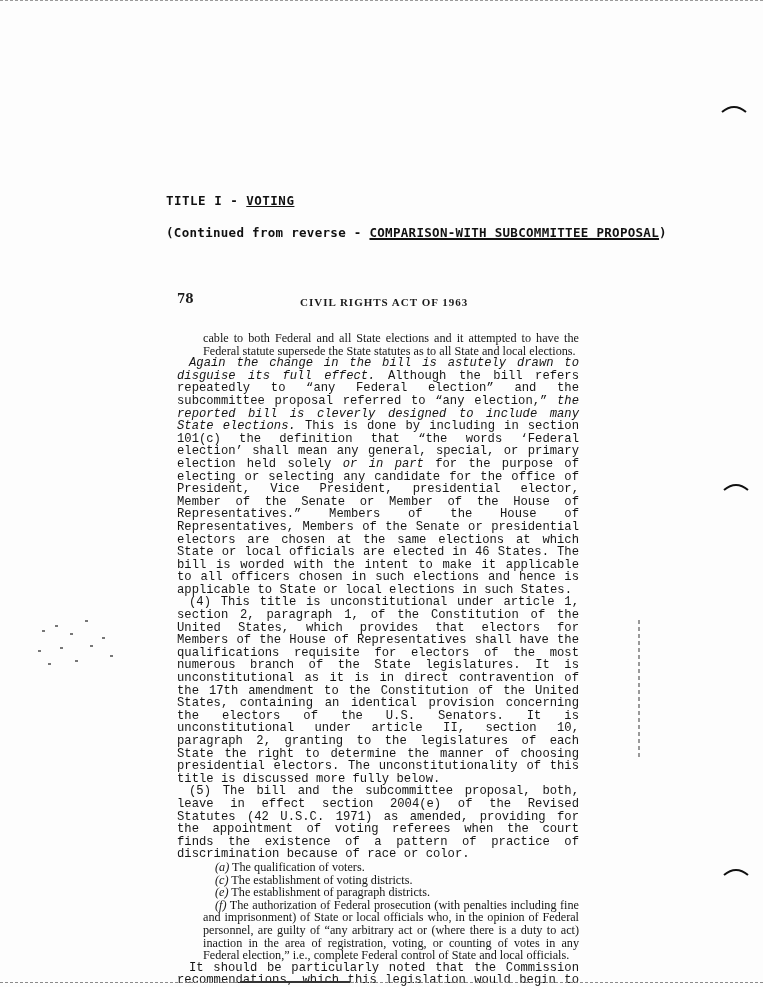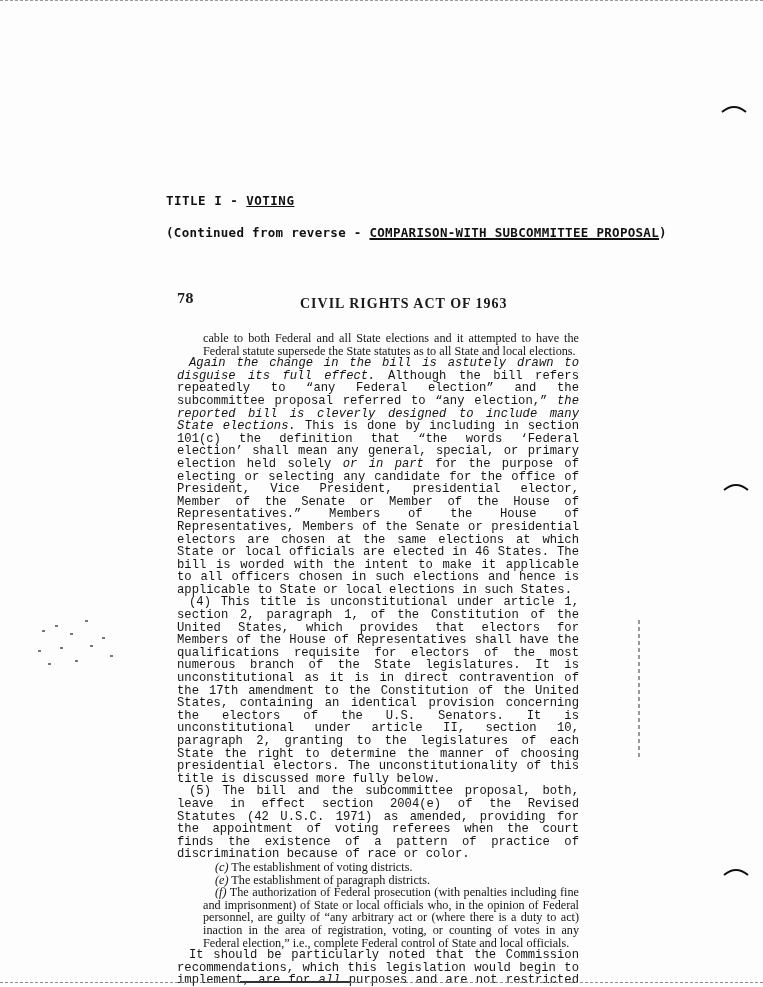--- a/index.html
+++ b/index.html
@@ -23,21 +23,21 @@
     font-family: "DejaVu Sans Mono", "Liberation Mono", monospace;
     font-weight: bold; color: #111; position: absolute; white-space: nowrap;
   }
   .title-line { left: 166px; top: 193px; font-size: 12.5px; letter-spacing: 0.5px; }
   .title-line .u { text-decoration: underline; }
   .sub-line { left: 166px; top: 225px; font-size: 12.5px; letter-spacing: 0.3px; text-align: right; }
   .sub-line .u { text-decoration: underline; text-decoration-thickness: 2px; }
 
   .page-num { position: absolute; left: 177px; top: 292px; font-size: 12px; font-weight: bold; }
   .running-head {
-    position: absolute; left: 300px; top: 296px; font-size: 14px; letter-spacing: 1px;
+    position: absolute; left: 300px; top: 296px; font-size: 11px; letter-spacing: 1px;
     font-family: "Liberation Serif", serif; font-weight: bold;
   }
 
   .body-text {
     position: absolute; left: 177px; top: 320px; width: 402px;
     font-family: "Liberation Serif", "DejaVu Serif", serif;
     font-size: 12.2px; line-height: 12.6px; text-align: justify; color: #151515; margin-top: 12px;
   }
   .body-text p { margin: 0; }
   .indent { text-indent: 12px; font-family: Liberation Mono, monospace; }
@@ -89,20 +89,21 @@
 <div class="typed sub-line"><span>(Continued from reverse - </span><span class="u">COMPARISON-WITH SUBCOMMITTEE PROPOSAL</span><span>)</span></div>
 
 <div class="page-num">78</div>
 <div class="running-head">CIVIL RIGHTS ACT OF 1963</div>
 
 <div class="body-text">
   <p class="hang">cable to both Federal and all State elections and it attempted to have the Federal statute supersede the State statutes as to all State and local elections.</p>
   <p class="indent"><span class="it">Again the change in the bill is astutely drawn to disguise its full effect.</span><span> Although the bill refers repeatedly to “any Federal election” and the subcommittee proposal referred to “any election,” </span><span class="it">the reported bill is cleverly designed to include many State elections.</span><span> This is done by including in section 101(c) the definition that “the words ‘Federal election’ shall mean any general, special, or primary election held solely </span><span class="it">or in part</span><span> for the purpose of electing or selecting any candidate for the office of President, Vice President, presidential elector, Member of the Senate or Member of the House of Representatives.”  Members of the House of Representatives, Members of the Senate or presidential electors are chosen at the same elections at which State or local officials are elected in 46 States.  The bill is worded with the intent to make it applicable to all officers chosen in such elections and hence is applicable to State or local elections in such States.</span></p>
   <p class="indent">(4) This title is unconstitutional under article 1, section 2, paragraph 1, of the Constitution of the United States, which provides that electors for Members of the House of Representatives shall have the qualifications requisite for electors of the most numerous branch of the State legislatures.  It is unconstitutional as it is in direct contravention of the 17th amendment to the Constitution of the United States, containing an identical provision concerning the electors of the U.S. Senators.  It is unconstitutional under article II, section 10, paragraph 2, granting to the legislatures of each State the right to determine the manner of choosing presidential electors.  The unconstitutionality of this title is discussed more fully below.</p>
   <p class="indent">(5) The bill and the subcommittee proposal, both, leave in effect section 2004(e) of the Revised Statutes (42 U.S.C. 1971) as amended, providing for the appointment of voting referees when the court finds the existence of a pattern of practice of discrimination because of race or color.</p>
+  <p class="item"><span class="it">(a)</span><span> The qualification of voters.</span></p>
   <p class="item"><span class="it">(c)</span><span> The establishment of voting districts.</span></p>
   <p class="item"><span class="it">(e)</span><span> The establishment of paragraph districts.</span></p>
   <p class="item-f"><span class="it">(f)</span><span> The authorization of Federal prosecution (with penalties including fine and imprisonment) of State or local officials who, in the opinion of Federal personnel, are guilty of “any arbitrary act or (where there is a duty to act) inaction in the area of registration, voting, or counting of votes in any Federal election,” i.e., complete Federal control of State and local officials.</span></p>
   <p class="indent"><span>It should be particularly noted that the Commission recommendations, which this legislation would begin to implement, are for </span><span class="it">all</span><span> purposes and are not restricted in any degree to discrimination on the basis of race, color, </span><span class="faded">religion,</span><span> or national origin.</span></p>
 </div>
 
 <div class="bottom-rule">
     <div class="thick"></div>
   </div>
 

